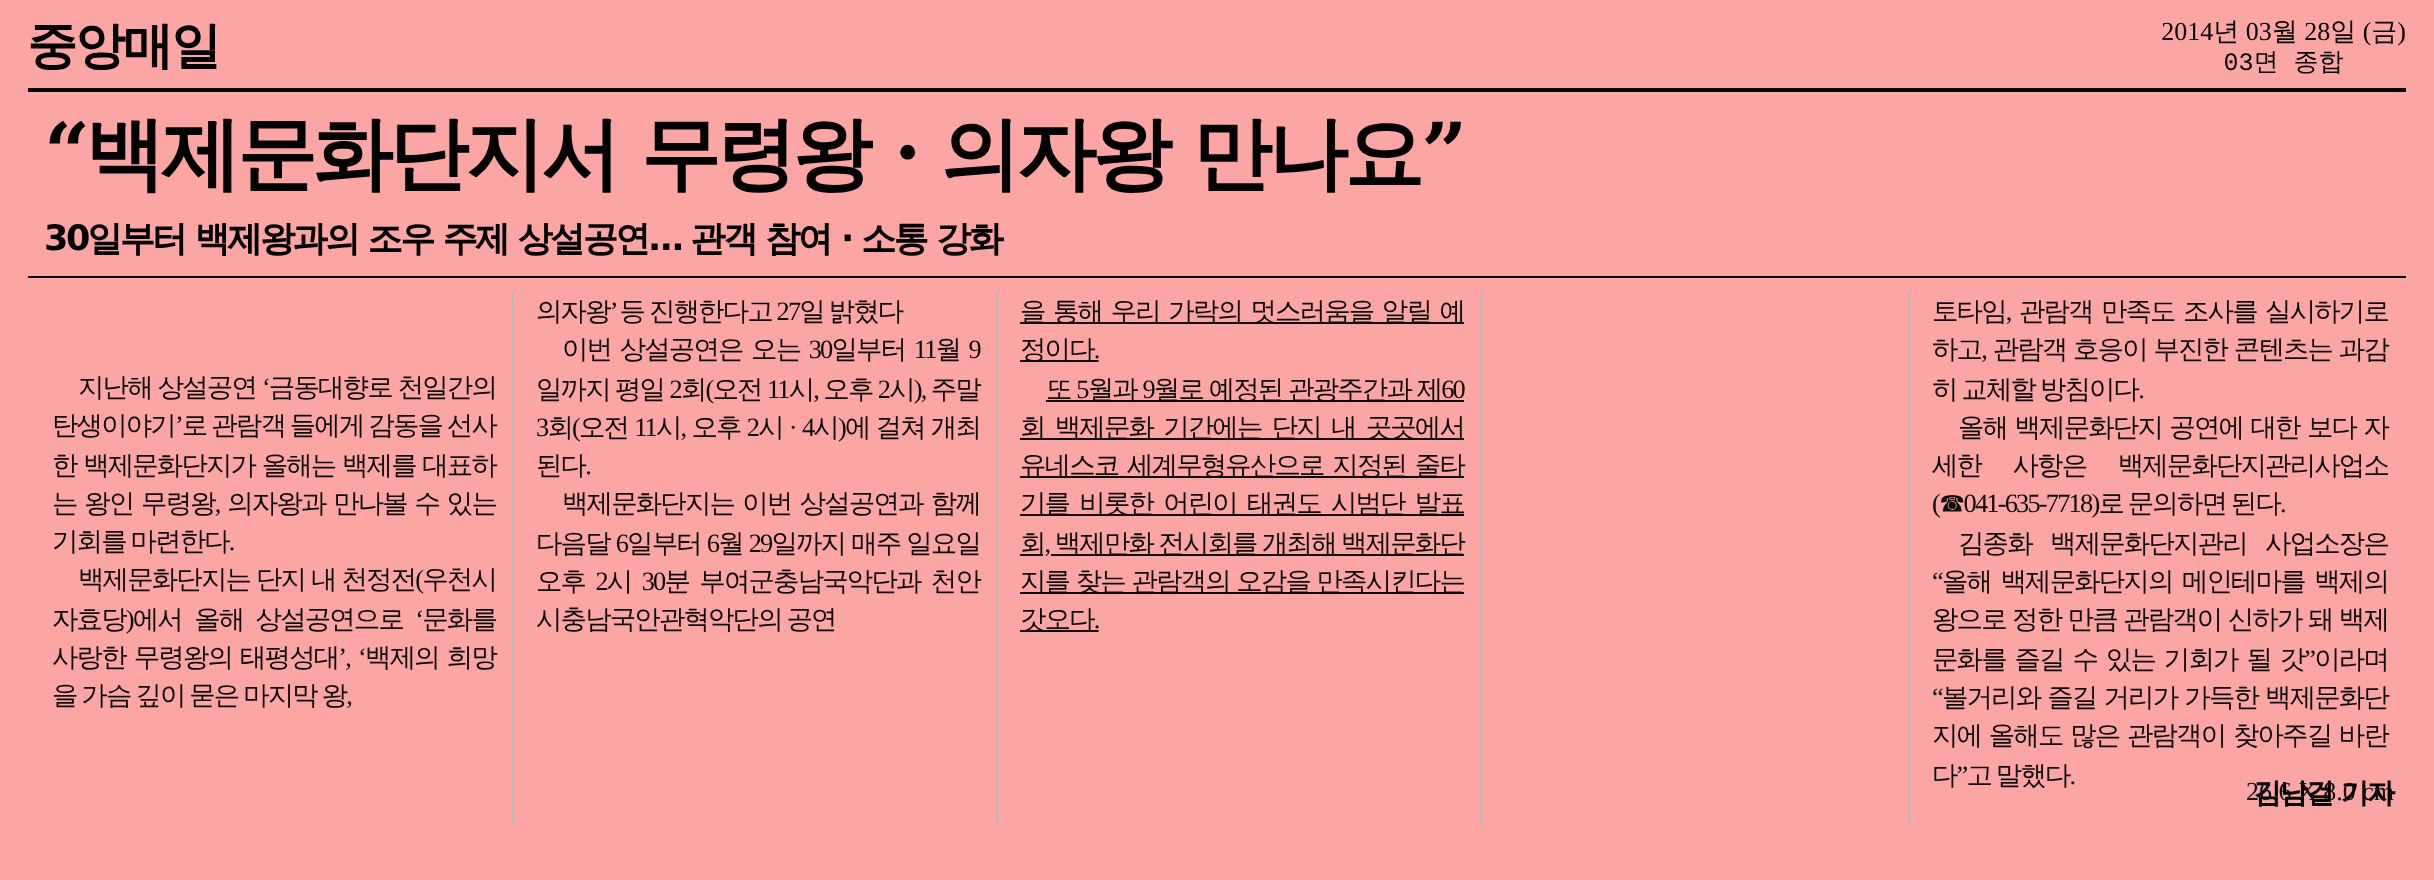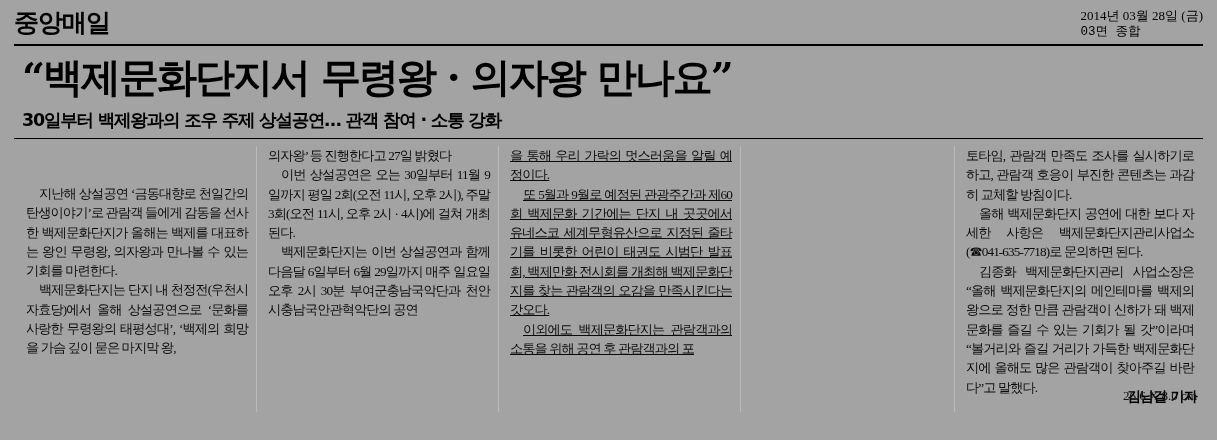--- a/index.html
+++ b/index.html
@@ -8,21 +8,21 @@
     background: #ffffff;
   }
   body {
     font-family: "Liberation Serif", "DejaVu Serif", serif;
     color: #111111;
   }
   .page {
     position: relative;
     width: 1217px;
     height: 440px;
-    background: #a3a3a3;
+    background: #fca5a5;
     overflow: hidden;
     box-sizing: border-box;
   }
 
   
   .masthead {
     position: absolute;
     left: 14px;
     top: 8px;
     width: 1189px;
@@ -36,21 +36,21 @@
     font-size: 25px;
     font-weight: bold;
     letter-spacing: -1px;
     color: #000;
     line-height: 30px;
   }
   .masthead-date {
     position: absolute;
     right: 0;
     top: 0;
-    text-align: left;
+    text-align: center;
     font-family: "Liberation Serif", "DejaVu Serif", serif;
     font-size: 13px;
     line-height: 16px;
     color: #000;
   }
   .masthead-date .line2 {
     display: block;
     font-size: 12.5px;
     font-family: Liberation Mono, monospace;
   }
@@ -194,21 +194,20 @@
 
     <div class="col c2">
       <p class="noindent">의자왕’ 등 진행한다고 27일 밝혔다</p>
       <p>이번 상설공연은 오는 30일부터 11월 9일까지 평일 2회(오전 11시, 오후 2시), 주말 3회(오전 11시, 오후 2시 · 4시)에 걸쳐 개최된다.</p>
       <p>백제문화단지는 이번 상설공연과 함께 다음달 6일부터 6월 29일까지 매주 일요일 오후 2시 30분 부여군충남국악단과 천안시충남국안관혁악단의 공연</p>
     </div>
 
     <div class="col c3">
       <p class="noindent">을 통해 우리 가락의 멋스러움을 알릴 예정이다.</p>
       <p>또 5월과 9월로 예정된 관광주간과 제60회 백제문화 기간에는 단지 내 곳곳에서 유네스코 세계무형유산으로 지정된 줄타기를 비롯한 어린이 태권도 시범단 발표회, 백제만화 전시회를 개최해 백제문화단지를 찾는 관람객의 오감을 만족시킨다는 갓오다.</p>
-      <p>이외에도 백제문화단지는 관람객과의 소통을 위해 공연 후 관람객과의 포</p>
     </div>
 
     <div class="col c4" style="top:0; left:952px; width:228px;">
       <p class="noindent">토타임, 관람객 만족도 조사를 실시하기로 하고, 관람객 호응이 부진한 콘텐츠는 과감히 교체할 방침이다.</p>
       <p>올해 백제문화단지 공연에 대한 보다 자세한 사항은 백제문화단지관리사업소(☎041-635-7718)로 문의하면 된다.</p>
       <p>김종화 백제문화단지관리 사업소장은 “올해 백제문화단지의 메인테마를 백제의 왕으로 정한 만큼 관람객이 신하가 돼 백제문화를 즐길 수 있는 기회가 될 갓”이라며 “볼거리와 즐길 거리가 가득한 백제문화단지에 올해도 많은 관람객이 찾아주길 바란다”고 말했다.</p>
     </div>
 
   </div>
 

